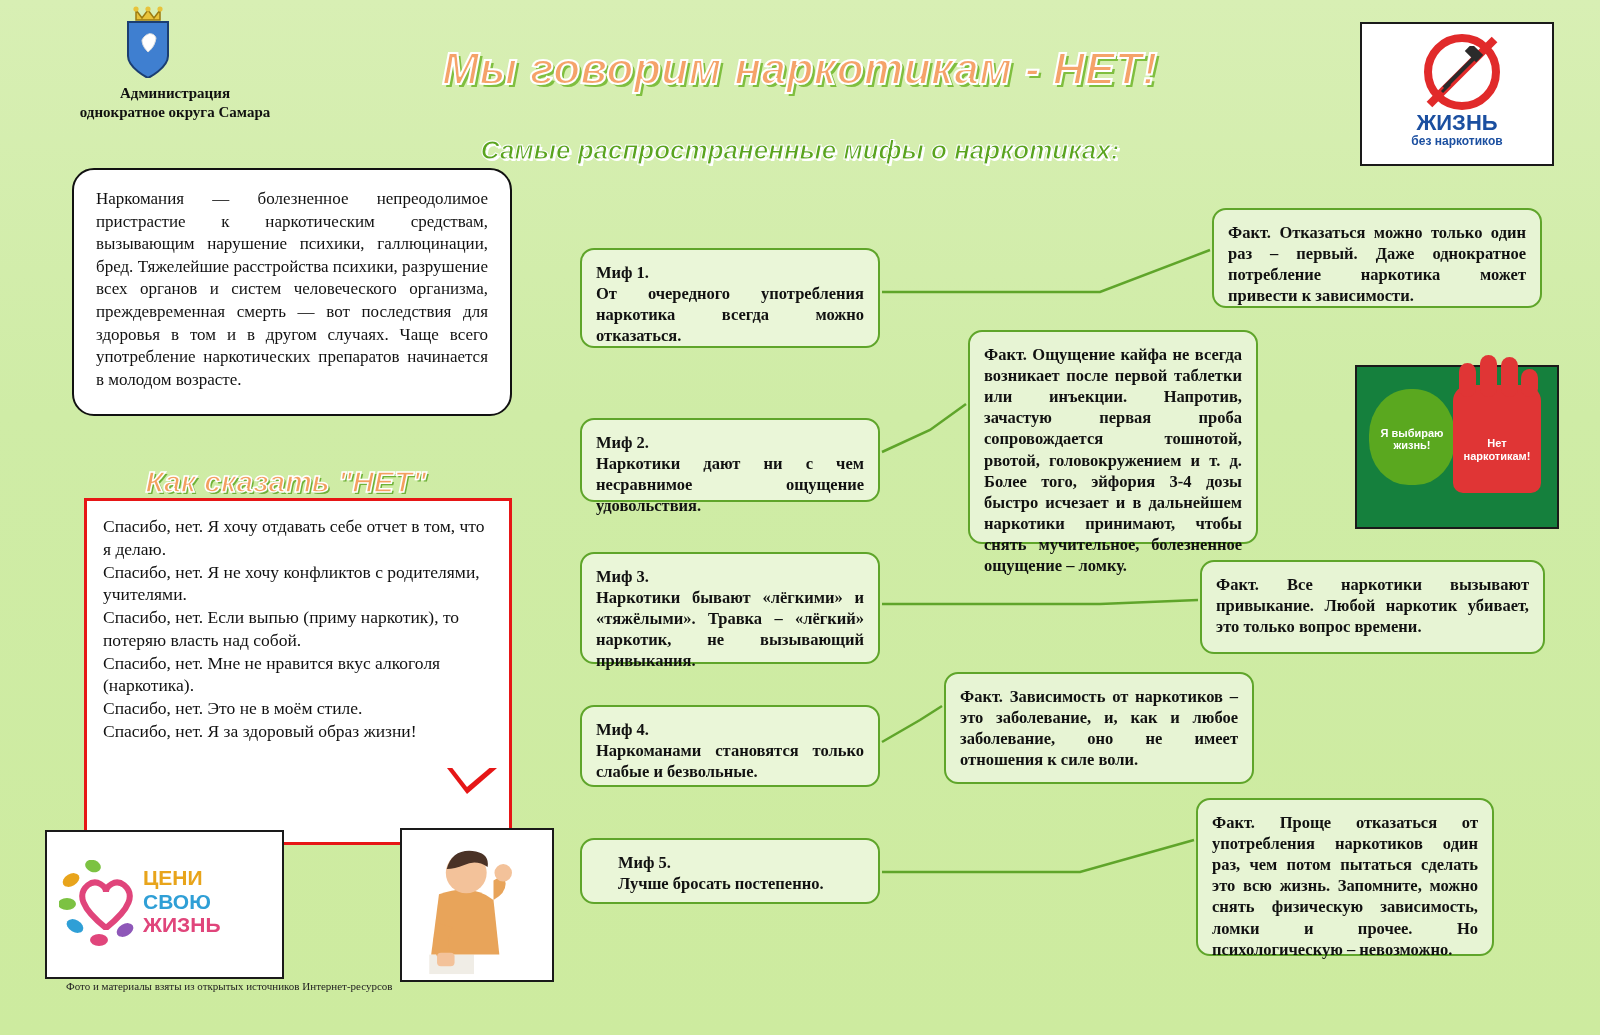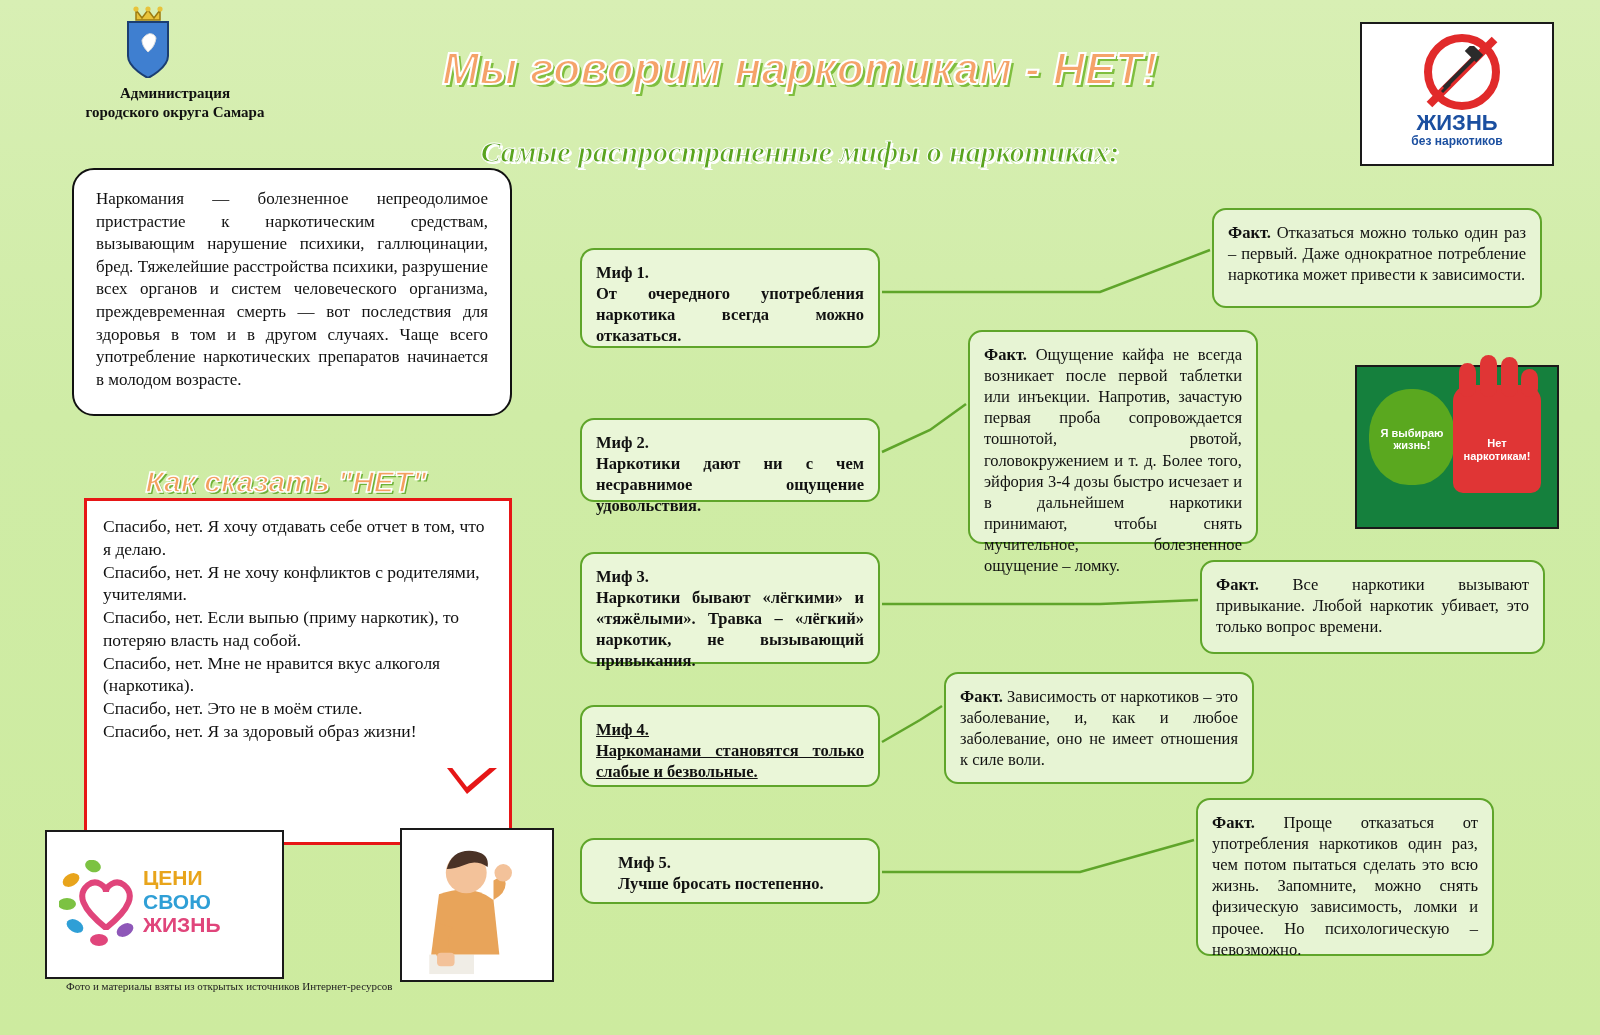--- a/index.html
+++ b/index.html
@@ -28,22 +28,22 @@
     position:absolute;left:330px;top:44px;width:940px;text-align:center;
     font-family:"Liberation Sans",sans-serif;
     font-weight:bold;font-style:italic;font-size:44px;
     color:#f5a36a;
     -webkit-text-stroke:2px #ffffff;
     text-shadow:3px 3px 0 #7fbf3f, 0 0 1px #fff;
     letter-spacing:0.5px;
   }
   .title-sub{
     position:absolute;left:330px;top:135px;width:940px;text-align:center;
-    font-family:Liberation Serif, serif;
-    font-weight:bold;font-style:italic;font-size:30px;
+    font-family:Liberation Sans, sans-serif;
+    font-weight:bold;font-style:italic;font-size:26px;
     color:#5aa41f;
     -webkit-text-stroke:1px #ffffff;
     text-shadow:2px 2px 0 #ffffff;
   }
   
   .logo-box{
     position:absolute;border:2px solid #1a1a1a;background:#fff;
   }
   .logo-life{left:1360px;top:22px;width:190px;height:140px;}
   .logo-hand{left:1355px;top:365px;width:200px;height:160px;}
@@ -83,26 +83,26 @@
   
   .box{
     position:absolute;box-sizing:border-box;
     border:2px solid #5fa52a;border-radius:14px;background:#eaf6d8;
     padding:12px 14px;font-size:16.5px;line-height:1.28;color:#111;
     text-align:justify;
   }
   .fact-box{background:#e7f4d4;}
   .lbl{font-weight:bold;}
   .myth-body{font-weight:bold;}
-  .fact-body{font-weight:normal;}
+  .fact-body{font-weight:bold;}
 
   .m1{left:580px;top:248px;width:300px;height:100px;}
   .m2{left:580px;top:418px;width:300px;height:84px;}
   .m3{left:580px;top:552px;width:300px;height:112px;}
-  .m4{left:580px;top:705px;width:300px;height:82px;text-decoration:underline;}
+  .m4{left:580px;top:705px;width:300px;height:82px;}
   .m5{left:580px;top:838px;width:300px;height:66px;padding-left:36px;}
 
   .f1{left:1212px;top:208px;width:330px;height:100px;}
   .f2{left:968px;top:330px;width:290px;height:214px;}
   .f3{left:1200px;top:560px;width:345px;height:94px;}
   .f4{left:944px;top:672px;width:310px;height:112px;}
   .f5{left:1196px;top:798px;width:298px;height:158px;}
 
   svg.connector{position:absolute;left:0;top:0;width:1600px;height:1035px;pointer-events:none;}
   .footer-note{
@@ -168,21 +168,21 @@
       <circle cx="14" cy="3" r="2.6" fill="#e8c33a"></circle>
         <circle cx="26" cy="3" r="2.6" fill="#e8c33a"></circle>
         <circle cx="38" cy="3" r="2.6" fill="#e8c33a"></circle>
       <path d="M20 34 c4 -8 12 -8 14 -2 c-1 6 -3 10 -8 14 c-3 -3 -6 -7 -6 -12 z" fill="#ffffff" stroke="#dcdcdc" stroke-width="1"></path>
       <path d="M27 28 l4 5 l-2 3" fill="none" stroke="#ffffff" stroke-width="2"></path>
     </svg>
   </div>
 
   <div class="admin-text">
     <div>Администрация</div>
-    <div>городского округа Самара</div>
+    <div>однократное округа Самара</div>
   </div>
 
   <div class="title-main">Мы говорим наркотикам - НЕТ!</div>
   <div class="title-sub">Самые распространенные мифы о наркотиках:</div>
 
   <div class="logo-box logo-life">
     <div class="lifebox-inner">
       <div class="nodrug-circle"></div>
       <div class="nodrug-bar"></div>
       <svg style="position:absolute;left:74px;top:22px;" width="54" height="52" viewBox="0 0 54 52">

